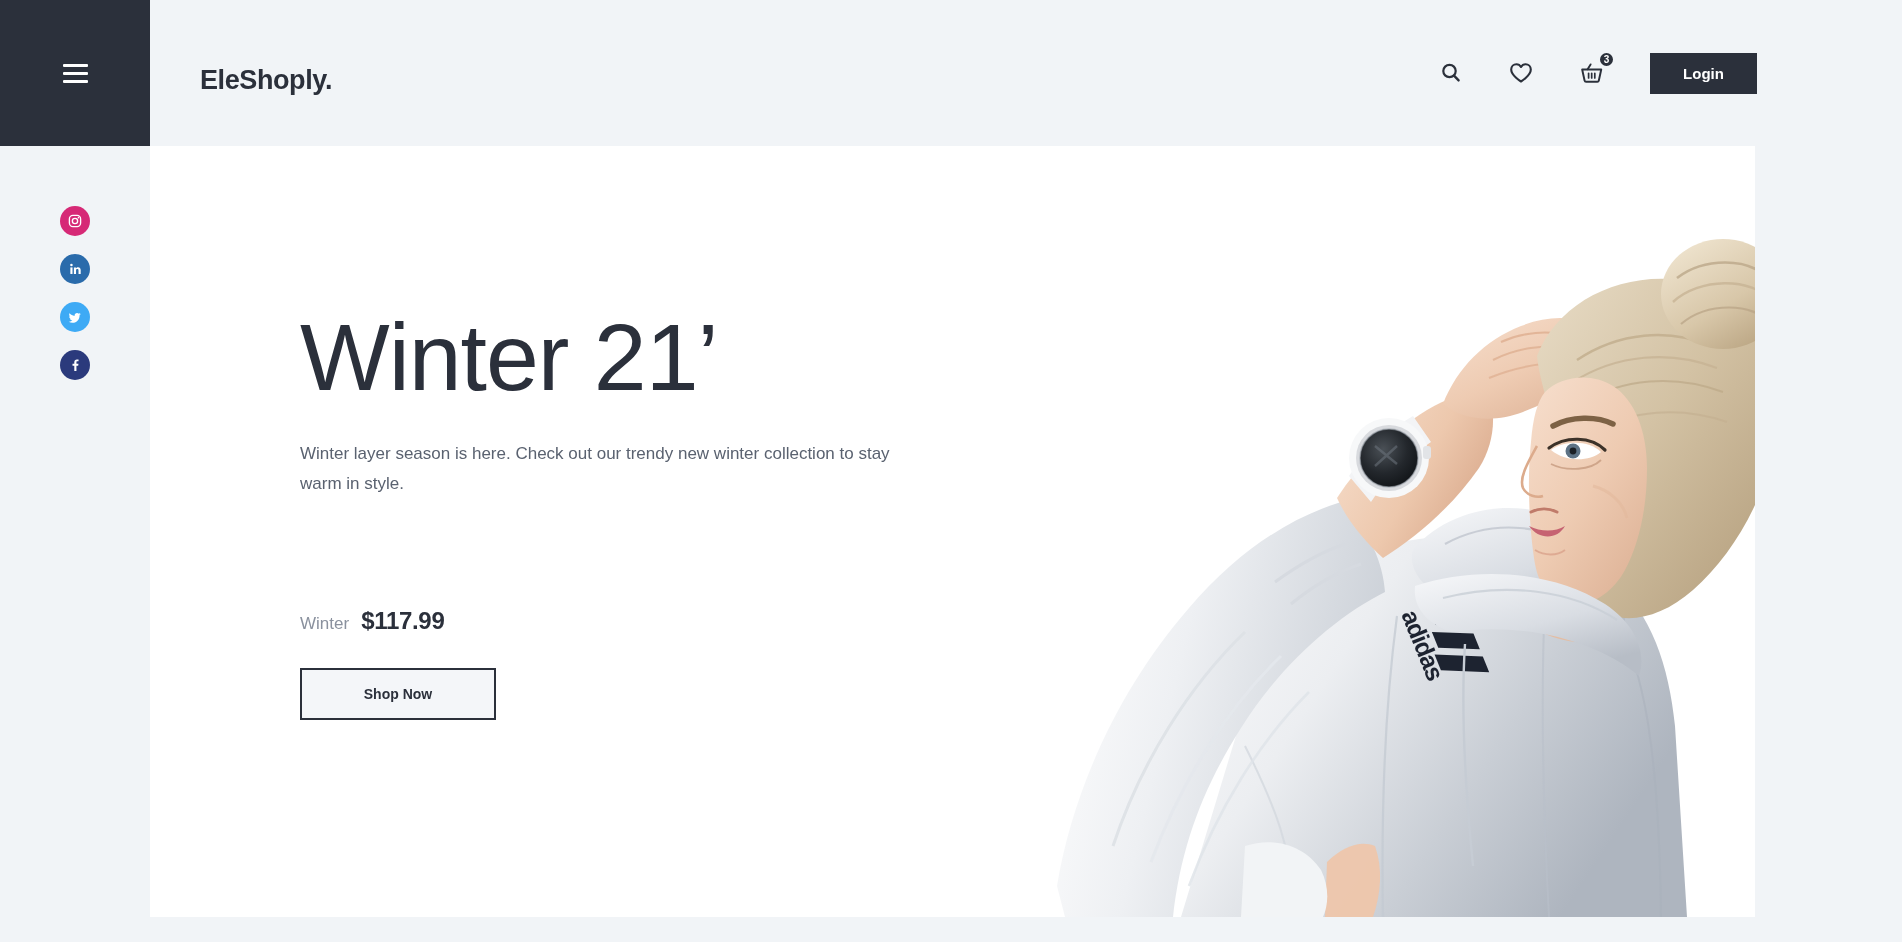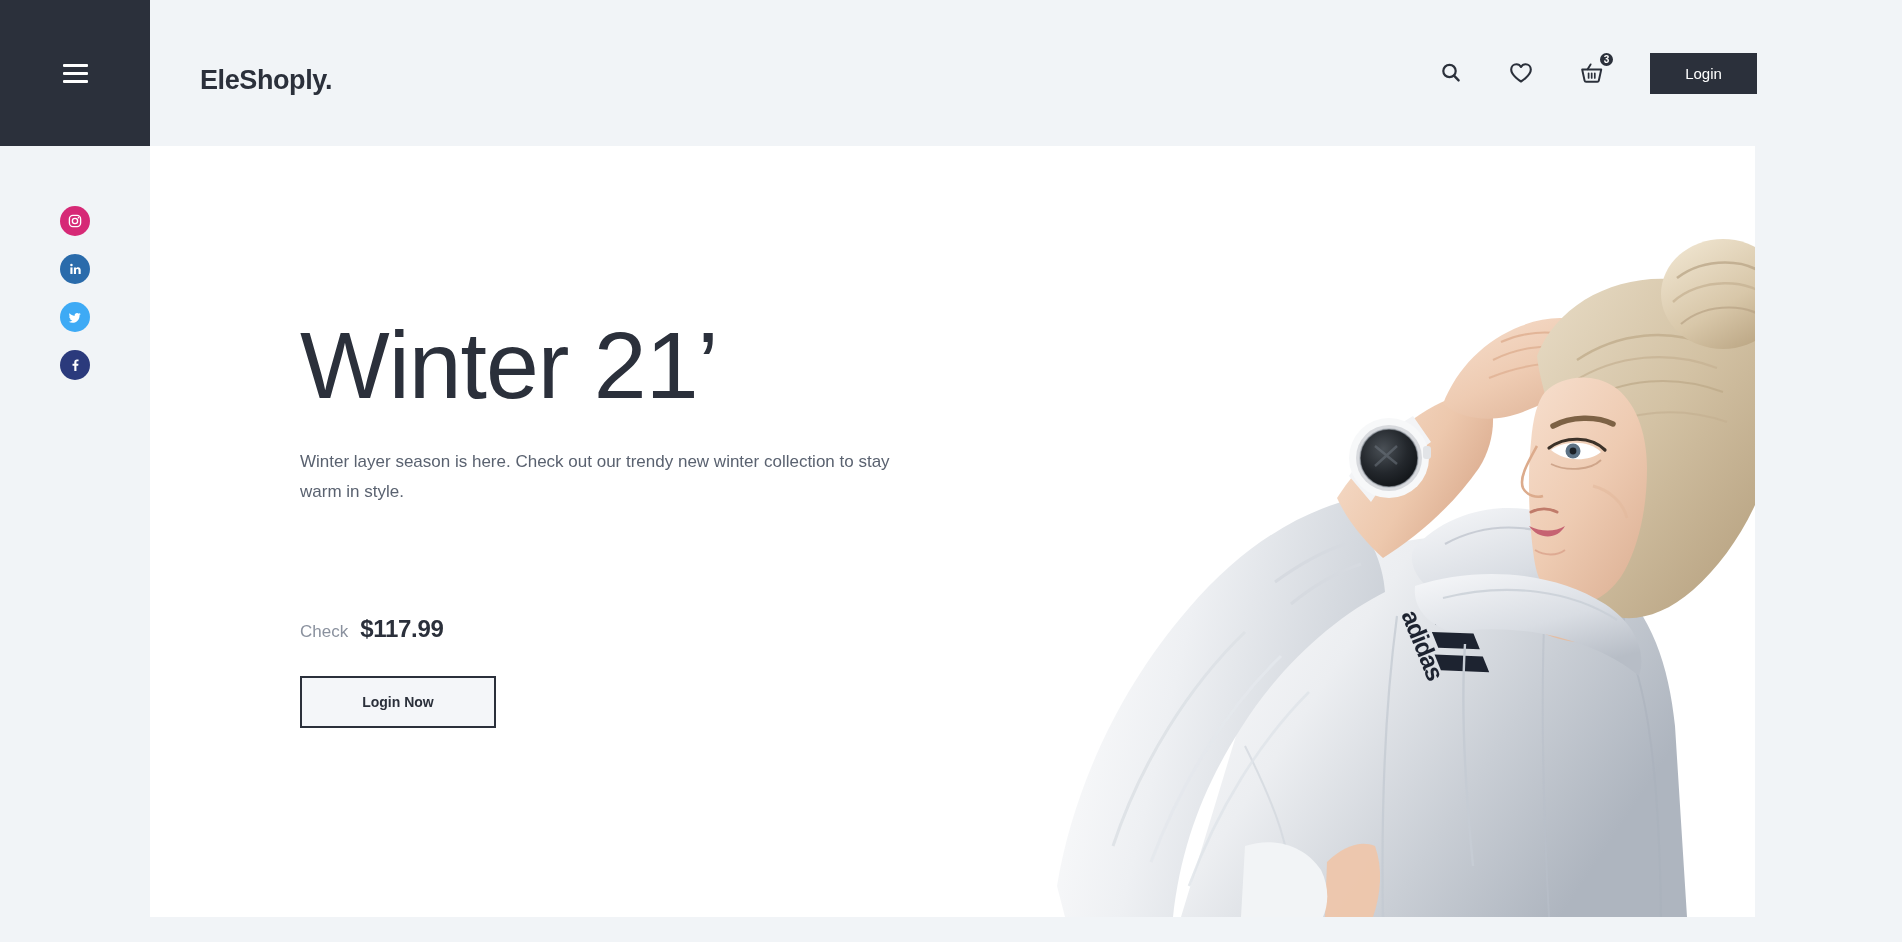--- a/index.html
+++ b/index.html
@@ -36,42 +36,42 @@
   .cart-badge {
     position:absolute; top:-10px; right:-10px;
     width:17px; height:17px; border-radius:50%;
     background:#2b303b; color:#fff;
     font-size:10px; font-weight:bold;
     display:flex; align-items:center; justify-content:center;
     border:2px solid #f1f4f7;
   }
   .login-btn {
     width:107px; height:41px; background:#2b303b; color:#ffffff;
-    font-size:15px; font-weight:normal; border:none; cursor:pointer;
+    font-size:15px; font-weight:bold; border:none; cursor:pointer;
     display:flex; align-items:center; justify-content:center;
     font-family:"Liberation Sans", sans-serif;
   }
 
   
   .social-rail {
     position:absolute; left:0; top:146px; width:150px; height:796px;
     display:flex; flex-direction:column; align-items:center;
     padding-top:60px; gap:18px;
   }
   .social-icon {
     width:30px; height:30px; border-radius:50%;
     display:flex; align-items:center; justify-content:center; cursor:pointer;
   }
 
   
   .hero-card {
     position:absolute; left:150px; top:146px; width:1605px; height:771px;
     background:#ffffff; overflow:hidden;
   }
-  .hero-text { position:absolute; left:150px; top:172px; width:700px; }
+  .hero-text { position:absolute; left:150px; top:164px; width:700px; }
   .hero-title {
     font-size:95px; font-weight:300; color:#2b303b;
     line-height:1.0; letter-spacing:-1px;
   }
   .hero-desc {
     margin-top:34px; font-size:17px; color:#5a6270;
     line-height:1.75; max-width:630px; font-weight:400;
   }
   .price-row {
     margin-top:72px; display:flex; align-items:baseline; gap:12px;
@@ -166,25 +166,25 @@
     </div>
   </div>
 
   <div class="hero-card">
 
     <div class="hero-text">
       <h1 class="hero-title">Winter 21’</h1>
       <p class="hero-desc">Winter layer season is here. Check out our trendy new winter collection to stay warm in style.</p>
 
       <div class="price-row">
-        <span class="price-label">Check</span>
+        <span class="price-label">Winter</span>
         <span class="price-value">$117.99</span>
       </div>
 
-      <button class="shop-btn">Login Now</button>
+      <button class="shop-btn">Shop Now</button>
     </div>
 
     <div class="hero-image">
       <svg viewBox="0 0 820 771" preserveAspectRatio="xMidYMax meet">
         <defs>
           <linearGradient id="hoodBody" x1="0" y1="0" x2="1" y2="0.5">
             <stop offset="0%" stop-color="#fdfdfe"></stop>
             <stop offset="38%" stop-color="#eceef1"></stop>
             <stop offset="72%" stop-color="#c9ced5"></stop>
             <stop offset="100%" stop-color="#aeb5bf"></stop>

